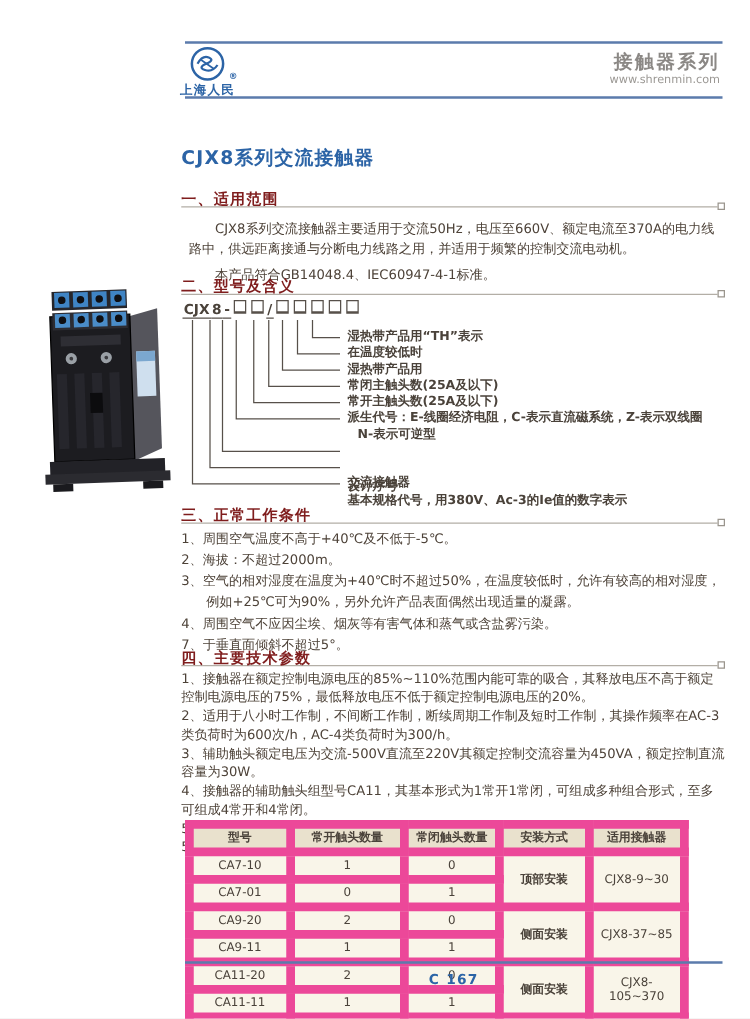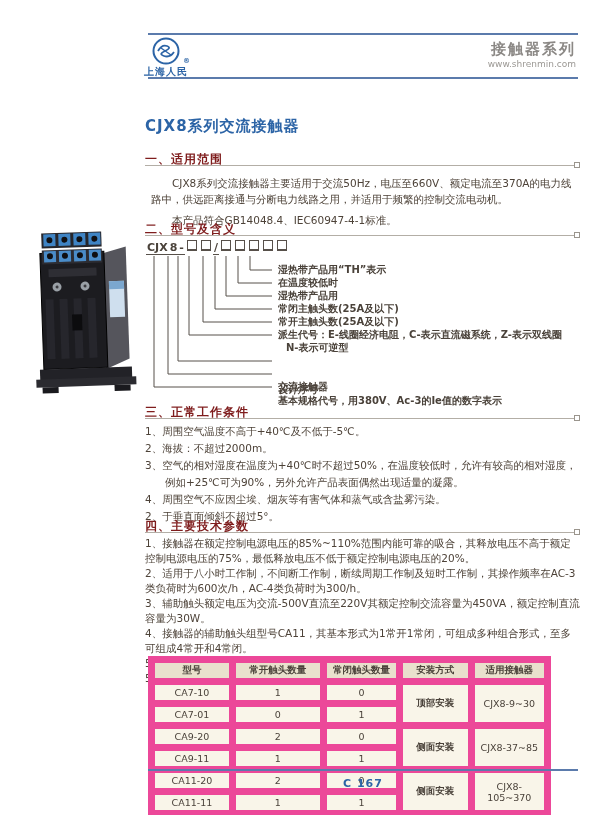--- a/index.html
+++ b/index.html
@@ -157,21 +157,21 @@
 
   <div class="sec-head" style="top:401px;">
     <span class="txt">三、正常工作条件</span>
     <span class="endsq"></span>
   </div>
   <div class="s3-body body-text">
     <div>1、周围空气温度不高于+40℃及不低于-5℃。</div>
     <div>2、海拔：不超过2000m。</div>
     <div>3、空气的相对湿度在温度为+40℃时不超过50%，在温度较低时，允许有较高的相对湿度，例如+25℃可为90%，另外允许产品表面偶然出现适量的凝露。</div>
     <div>4、周围空气不应因尘埃、烟灰等有害气体和蒸气或含盐雾污染。</div>
-    <div>2、于垂直面倾斜不超过5°。</div>
+    <div>7、于垂直面倾斜不超过5°。</div>
   </div>
 
   <div class="sec-head" style="top:515px;">
     <span class="txt">四、主要技术参数</span>
     <span class="endsq"></span>
   </div>
   <div class="s4-body body-text">
     <div>1、接触器在额定控制电源电压的85%~110%范围内能可靠的吸合，其释放电压不高于额定控制电源电压的75%，最低释放电压不低于额定控制电源电压的20%。</div>
     <div>2、适用于八小时工作制，不间断工作制，断续周期工作制及短时工作制，其操作频率在AC-3类负荷时为600次/h，AC-4类负荷时为300/h。</div>
     <div>3、辅助触头额定电压为交流-500V直流至220V其额定控制交流容量为450VA，额定控制直流容量为30W。</div>

